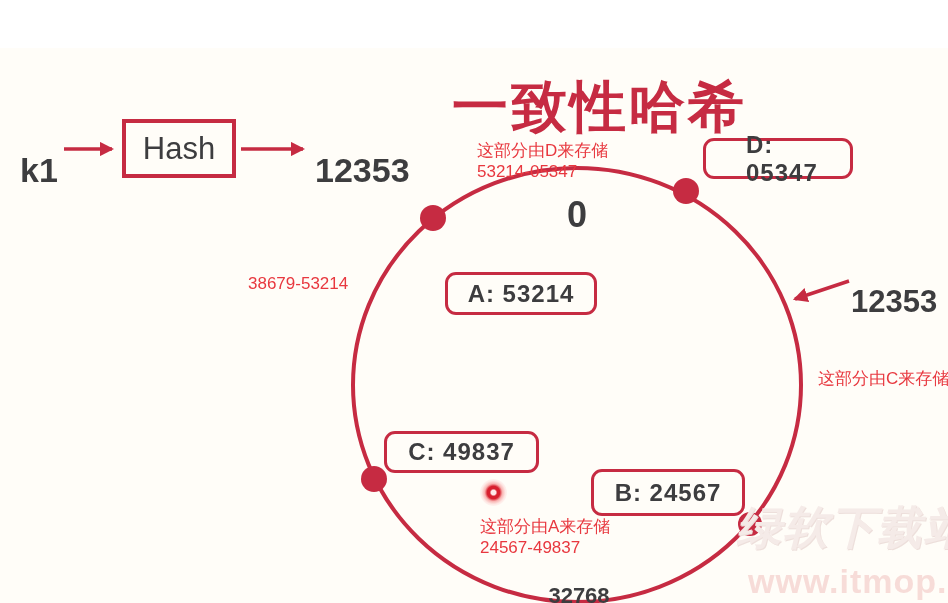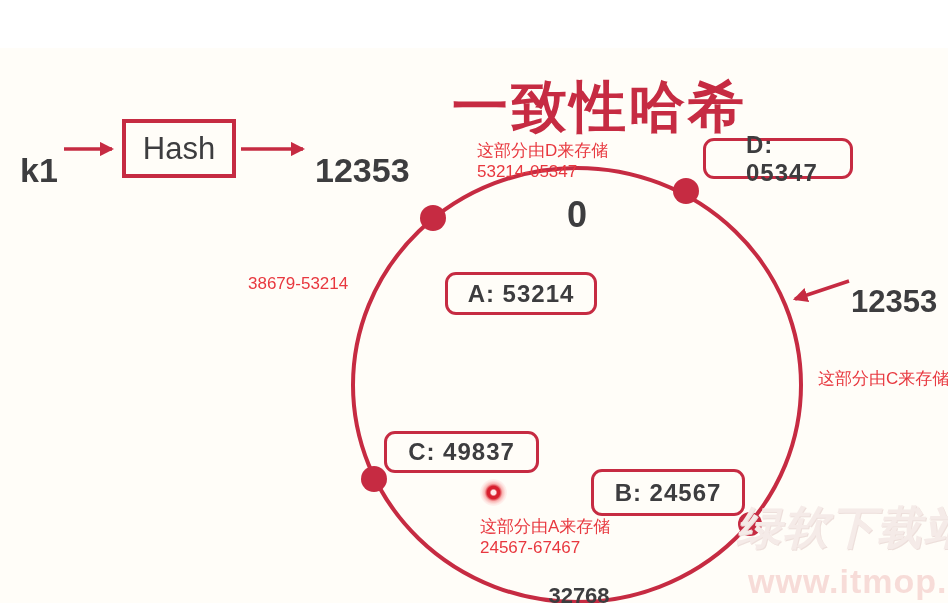--- a/index.html
+++ b/index.html
@@ -127,19 +127,19 @@
   <div>53214-05347</div>
 </div>
 <div class="abs annot annot-a">
   <div>38679-53214</div>
 </div>
 <div class="abs annot annot-b">
   <div>这部分由C来存储</div>
 </div>
 <div class="abs annot annot-c">
   <div>这部分由A来存储</div>
-  <div>24567-67467</div>
+  <div>24567-49837</div>
 </div>
 
 <div class="abs laser"></div>
 
 <div class="abs wm-logo">绿软下载站</div>
 <div class="abs wm-url">www.itmop.com</div>
 
 </body></html>

